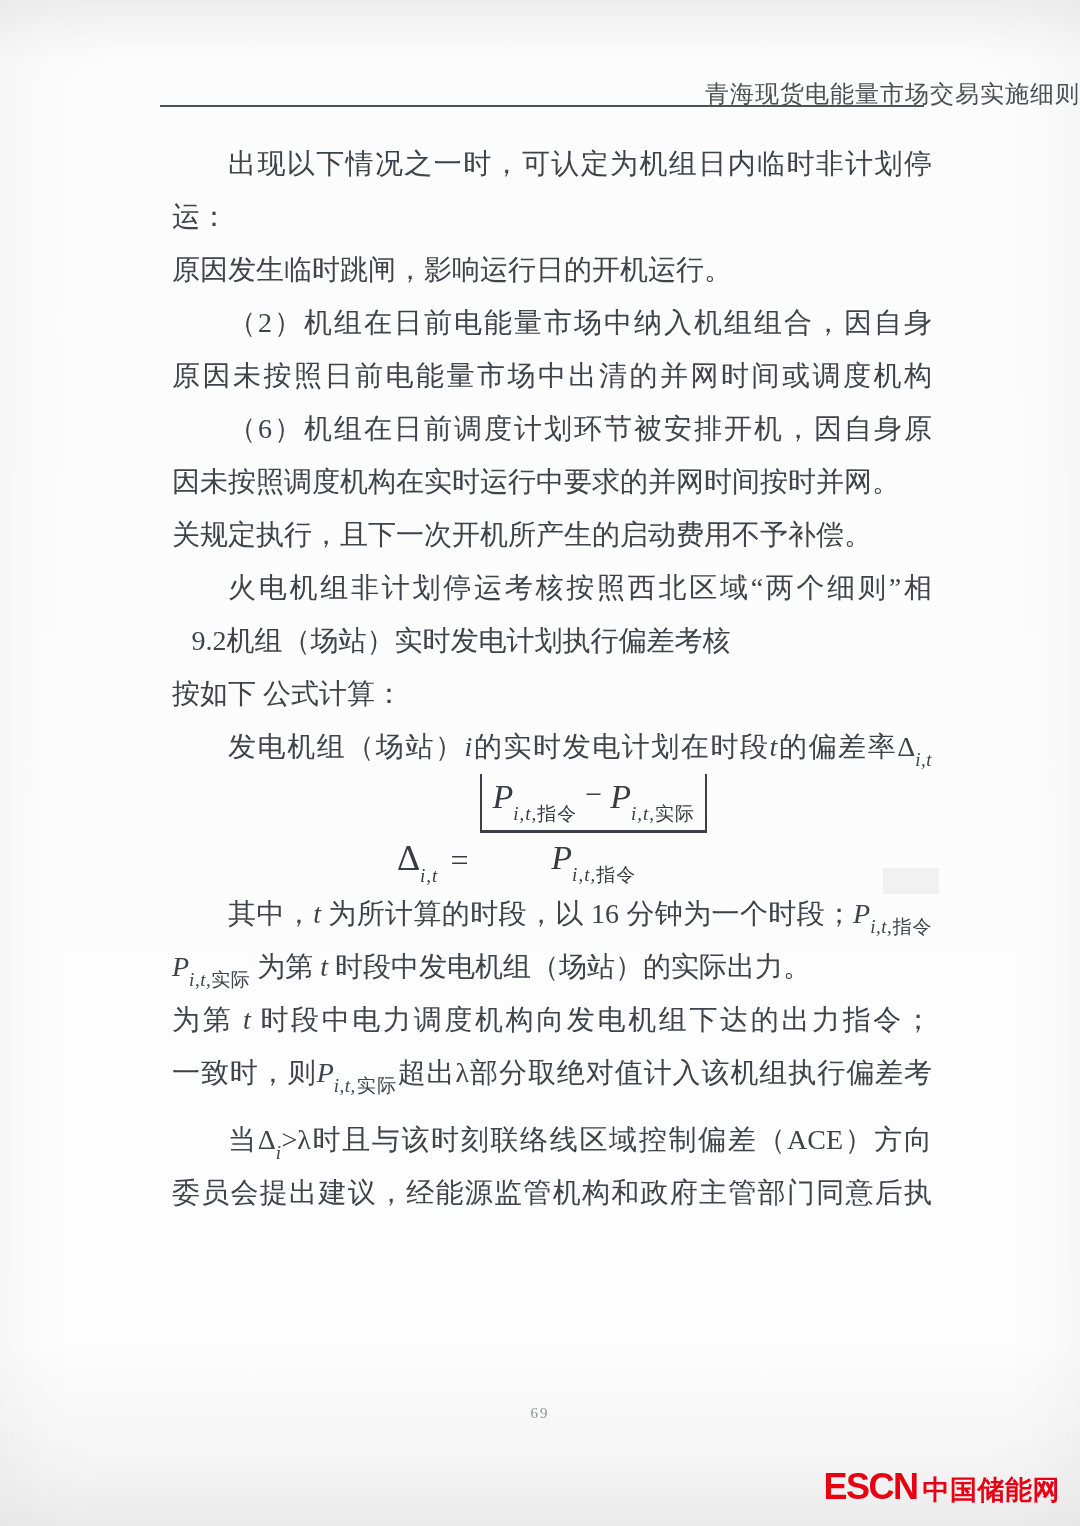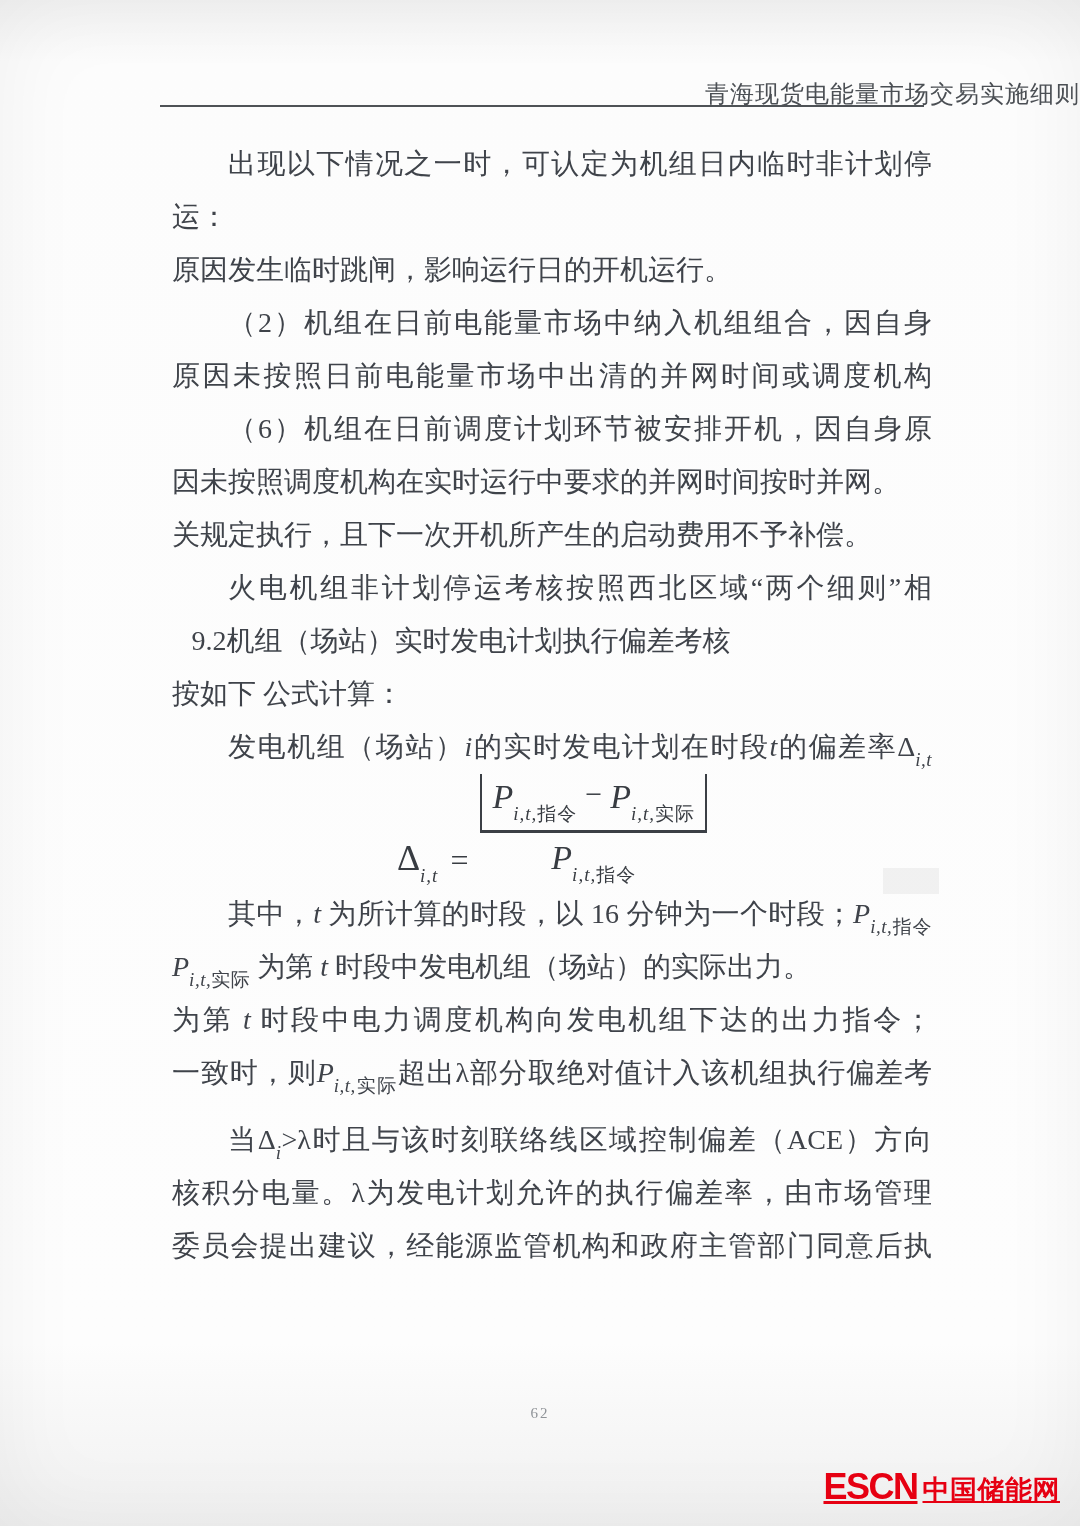--- a/index.html
+++ b/index.html
@@ -76,27 +76,26 @@
         <span class="f-den"><span class="f-p it">P</span><span class="fsub it">i,t,</span><span class="fsub">指令</span></span>
       </span>
     </div>
 
     <div>
         <div class="ln full" style="text-indent: 2em;"><span>其中，</span><span class="it">t</span><span> 为所计算的时段，以 16 分钟为一个时段；</span><span class="it">P</span><span class="sub it">i,t,</span><span class="sub">指令</span></div>
         <div class="ln"><span class="it">P</span><span class="sub it">i,t,</span><span class="sub">实际</span><span> 为第 </span><span class="it">t</span><span> 时段中发电机组（场站）的实际出力。</span></div>
         <div class="ln full"><span>为第 </span><span class="it">t</span><span> 时段中电力调度机构向发电机组下达的出力指令；</span></div>
         <div class="ln full"><span>一致时，则</span><span class="it">P</span><span class="sub it">i,t,</span><span class="sub">实际</span><span>超出λ部分取绝对值计入该机组执行偏差考</span></div>
         <div class="ln full" style="text-indent: 2em; margin-top: 14px;"><span>当Δ</span><span class="sub it">i</span><span>&gt;λ时且与该时刻联络线区域控制偏差（ACE）方向</span></div>
-        <div class="ln full"><span>核积分电量。λ为发电计划允许的执行偏差率，由市场管理</span></div>
         <div class="ln full"><span>委员会提出建议，经能源监管机构和政府主管部门同意后执</span></div>
       </div>
   </div>
 
   <div class="artifact"></div>
 
-  <div class="pgnum">62</div>
+  <div class="pgnum">69</div>
 
-  <div class="logo" style="color: rgb(230, 0, 18); text-decoration: underline;">
+  <div class="logo" style="color: rgb(230, 0, 18);">
     <span class="logo-en">ESCN</span>
     <span class="logo-cn">中国储能网</span>
   </div>
 
 </div>
 
 </body></html>

